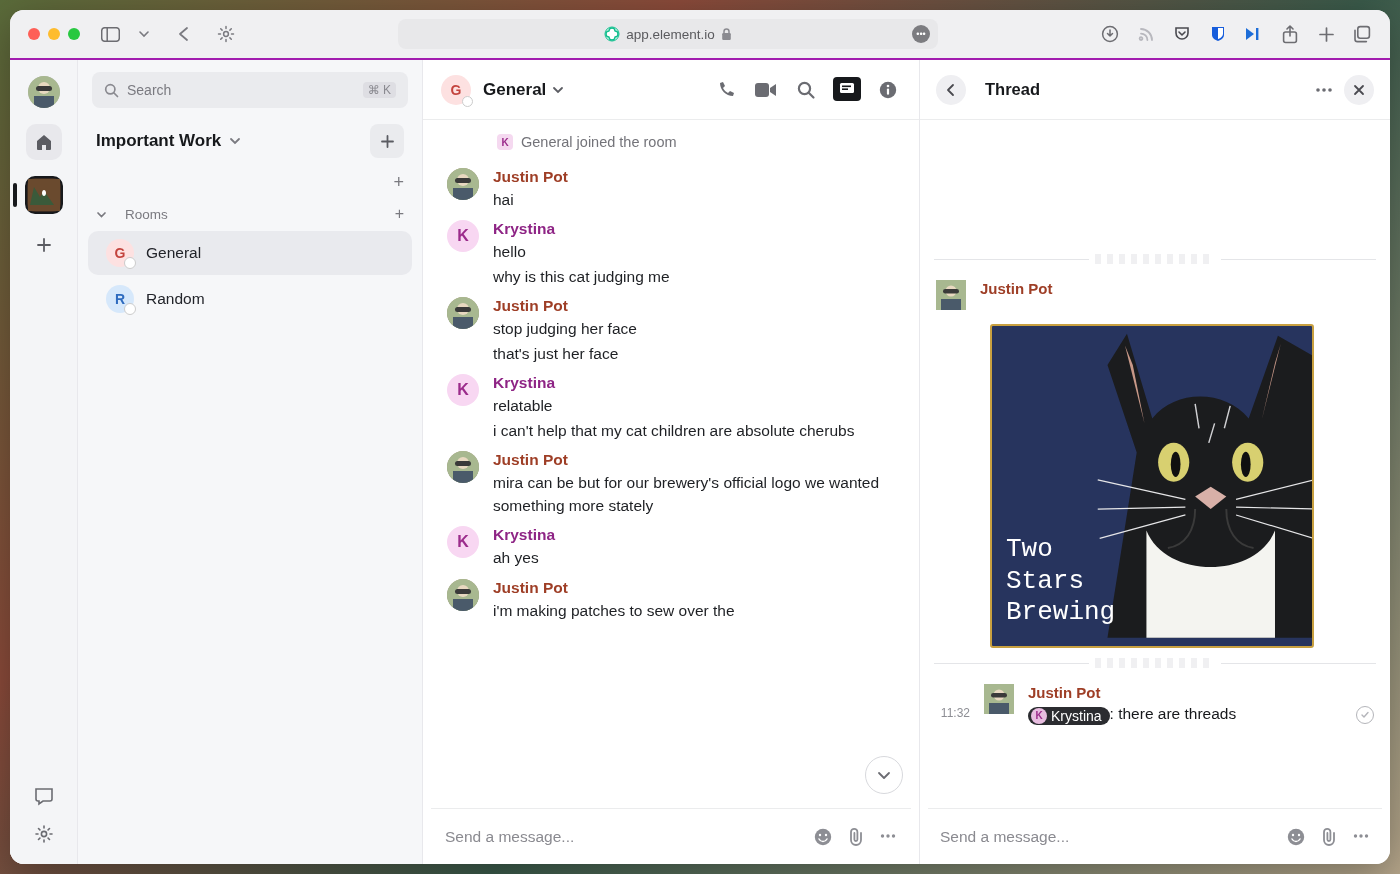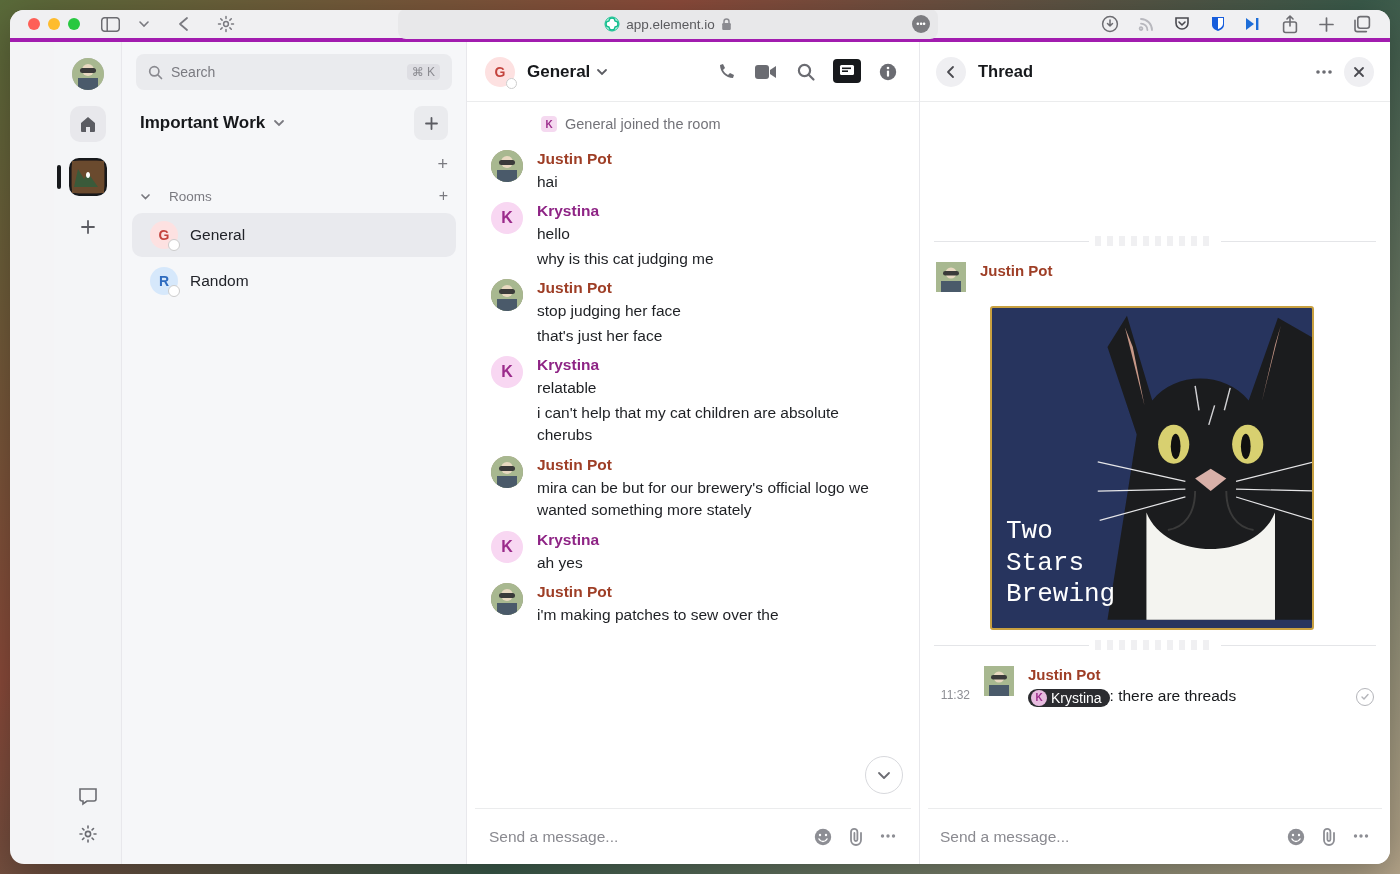--- a/index.html
+++ b/index.html
@@ -11,23 +11,23 @@
 .window {
   width: 100%; height: 100%;
   background: #f4f4f6;
   border-radius: 14px;
   overflow: hidden;
   display: flex;
   flex-direction: column;
   box-shadow: 0 10px 40px rgba(0,0,0,.3);
 }
 .titlebar {
-  height: 32px;
+  height: 50px;
   background: #f0f0f2;
-  border-bottom: 4px solid #a21caf;
+  border-bottom: 2px solid #a21caf;
   display: flex;
   align-items: center;
   padding: 0 18px;
   gap: 10px;
 }
 .traffic { display: flex; gap: 8px; }
 .traffic .dot { width: 12px; height: 12px; border-radius: 50%; }
 .dot.red { background:#fe5f57; } .dot.yellow{background:#febc2e;} .dot.green{background:#28c840;}
 .tb-icon { width: 20px; height: 20px; display:flex; align-items:center; justify-content:center; color:#6a6a70; }
 .tb-btn { cursor:pointer; }
@@ -42,21 +42,21 @@
   margin: 0 auto;
 }
 .urlbar .siteicon { width:16px;height:16px;margin-right:6px;border-radius:3px;display:flex;align-items:center;justify-content:center;}
 .urlbar .lock { margin-left:6px; }
 .urlbar .reader { position:absolute; right:8px; width:18px;height:18px;border-radius:50%;background:#7c7c80;color:#fff;font-size:9px;display:flex;align-items:center;justify-content:center; }
 .tb-right { display:flex; gap:16px; margin-left:auto; align-items:center; }
 .tb-right svg, .tb-left svg { color:#6a6a70; }
 .tb-sep { flex:1; }
 .tb-left { display:flex; gap:14px; align-items:center; margin-left:10px; }
 
-.content { flex:1; display:flex; min-height:0; background:#fff;margin-left:44px; }
+.content { flex:1; display:flex; min-height:0; background:#fff; }
 .spaces {
   width: 68px; background:#f4f5f7; border-right:1px solid #e8e8ec;
   display:flex; flex-direction:column; align-items:center; padding:16px 0;
   gap:16px;
 }
 .space-avatar { width:32px;height:32px;border-radius:50%;overflow:hidden;display:flex;align-items:center;justify-content:center;background:#c0c0c4;font-weight:600;color:#fff; }
 .space-home { width:36px;height:36px;border-radius:10px;background:#e8e8ec;display:flex;align-items:center;justify-content:center;color:#4a4a50; }
 .space-sel { width:38px;height:38px;border-radius:10px;background:#3a2a20;display:flex;align-items:center;justify-content:center;position:relative;border:2px solid #17191c;}
 .space-sel::before { content:""; position:absolute; left:-14px; width:4px; height:24px; background:#17191c; border-radius:4px; }
 .space-add { width:30px;height:30px;display:flex;align-items:center;justify-content:center;color:#4a4a50;font-size:20px; }
@@ -116,21 +116,21 @@
   height:56px; border-top:1px solid #ebeced; margin:0 8px; display:flex; align-items:center; padding:0 14px; gap:12px; color:#8a8a90;
 }
 .composer input { flex:1; border:none; outline:none; font-size:15.5px; color:#333; background:transparent; }
 .composer input::placeholder { color:#8a8a90; }
 .cicons { display:flex; gap:14px; color:#8d8e94; }
 
 .threadpane {
   width: 470px; display:flex; flex-direction:column;
 }
 .thread-head {
-  height:60px; display:flex; align-items:center; padding:0 16px; gap:12px; border-bottom:1px solid #ebeced;
+  height:60px; display:flex; align-items:center; padding:0 16px; gap:19px; border-bottom:1px solid #ebeced;
 }
 .backbtn { width:30px;height:30px;border-radius:50%;background:#efeff2;display:flex;align-items:center;justify-content:center;color:#4a4a50;}
 .thread-head .ttl { font-weight:700; font-size:16.5px; }
 .thread-head .acts2 { margin-left:auto; display:flex; gap:10px; color:#6b6c72; align-items:center;}
 .closebtn { width:30px;height:30px;border-radius:50%;background:#efeff2;display:flex;align-items:center;justify-content:center;color:#4a4a50;}
 .thread-body { flex:1; overflow:hidden; padding:10px 14px; display:flex; flex-direction:column; }
 .tspacing { flex:0 0 120px; }
 .tdivider { height:14px; display:flex;align-items:center;justify-content:center;margin:2px 0 8px;}
 .tdivider::before,.tdivider::after { content:"";height:1px;background:#e4e5e8;flex:1;}
 .tdiv-bl { width:120px;height:10px;margin:0 6px;background:repeating-linear-gradient(90deg,#f0f0f2,#f0f0f2 6px,#fff 6px,#fff 12px);}

